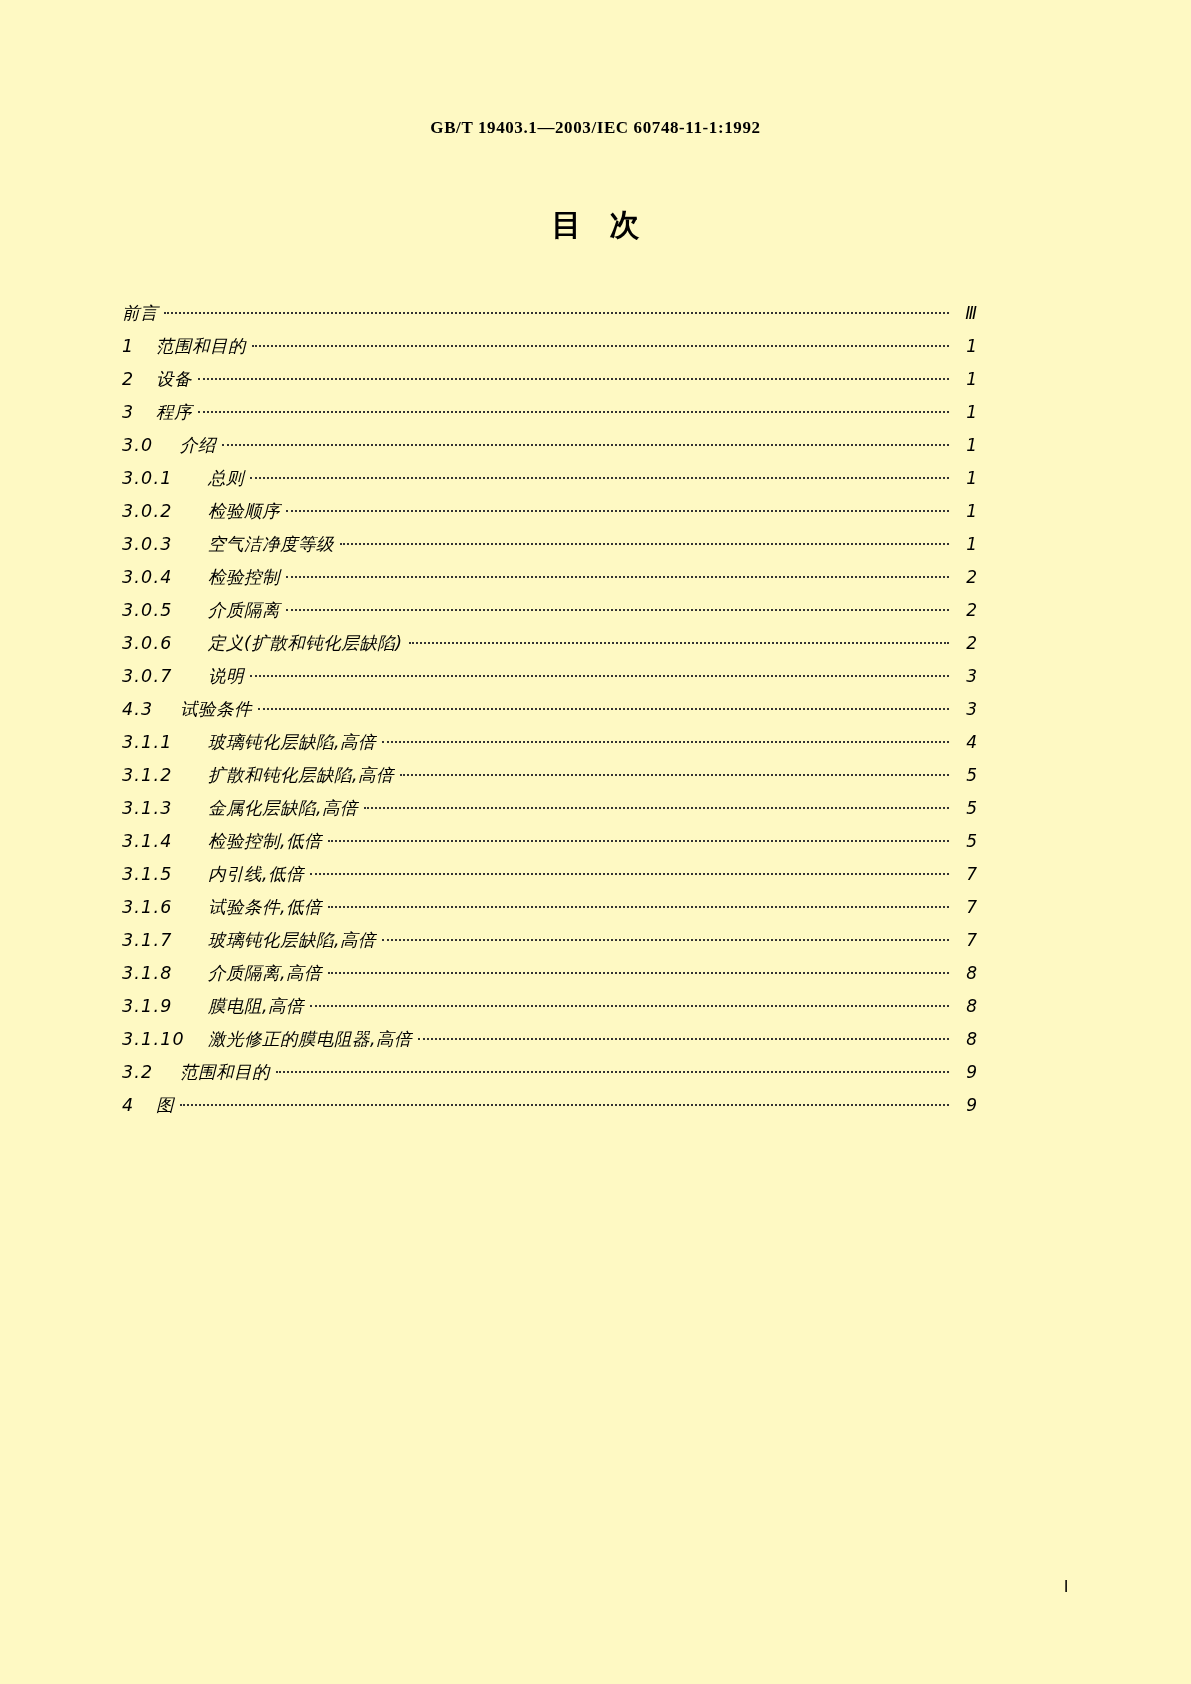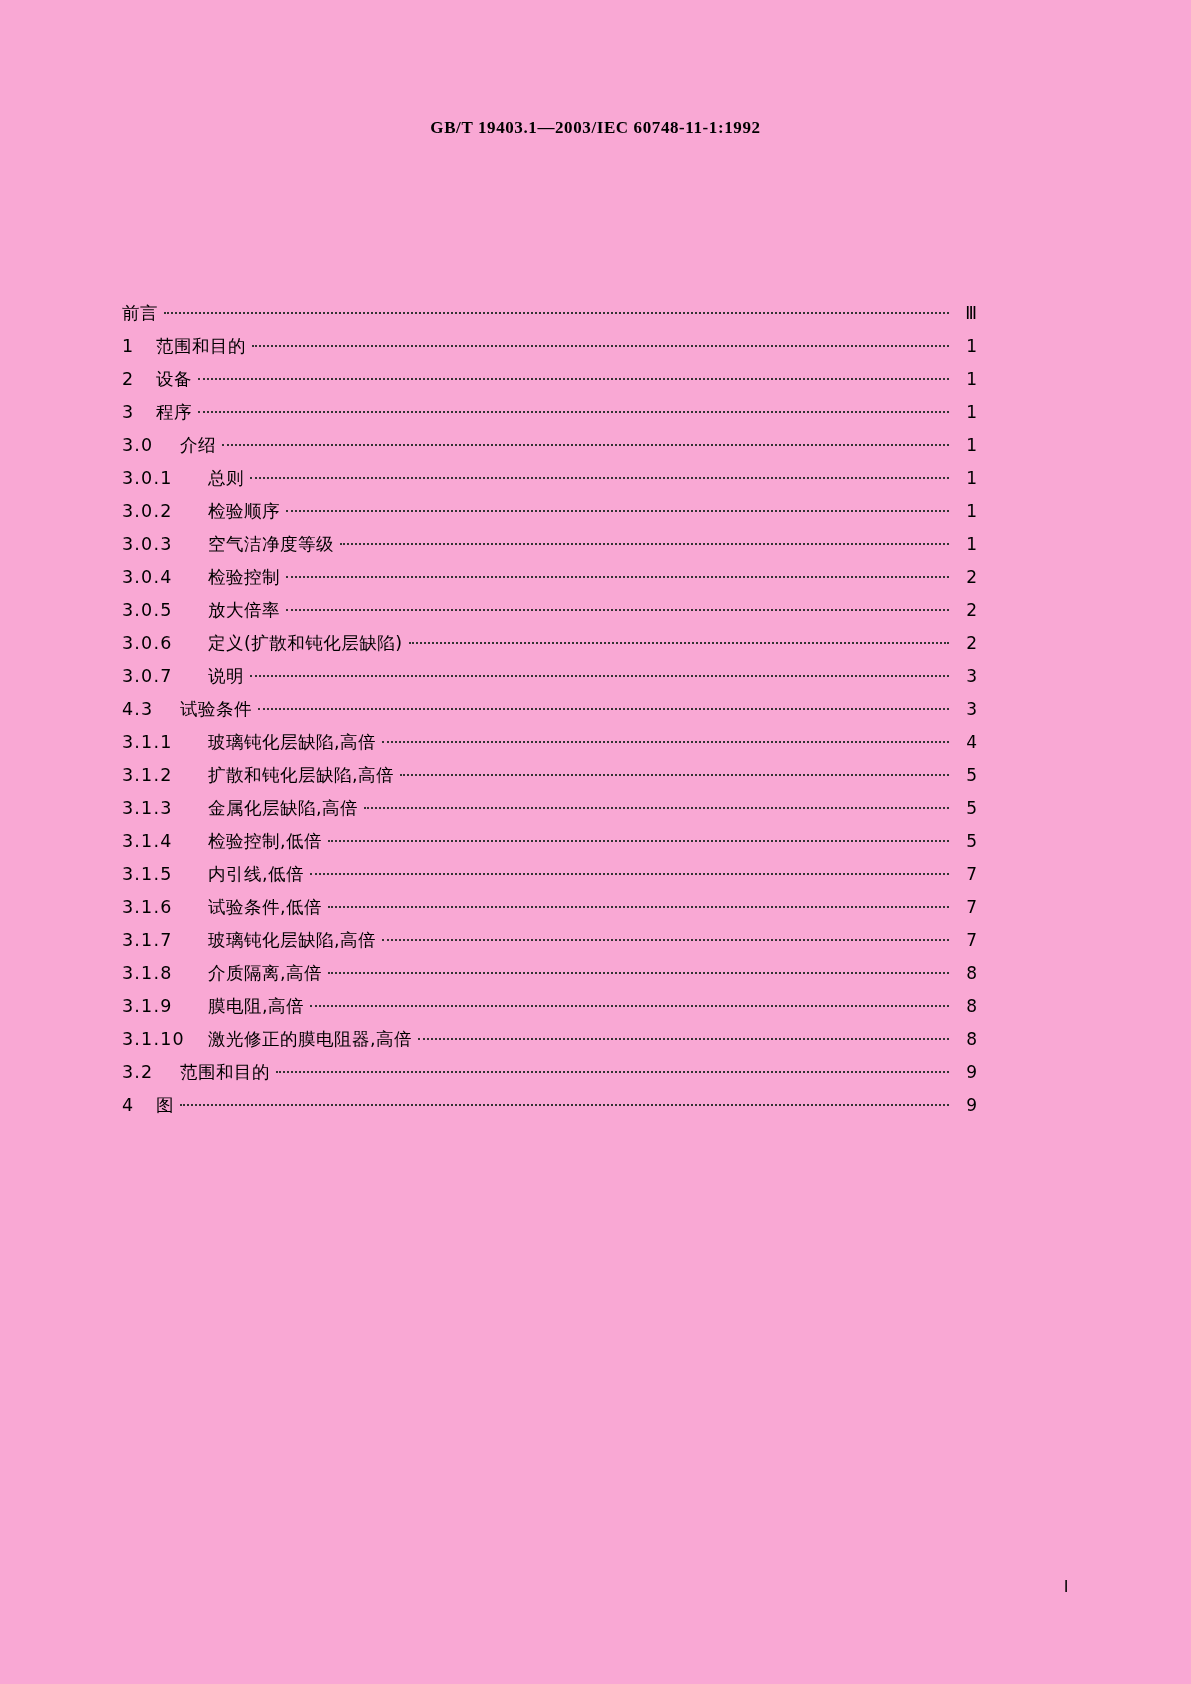--- a/index.html
+++ b/index.html
@@ -4,21 +4,21 @@
 <style>
   html, body {
     margin: 0;
     padding: 0;
     background: #ffffff;
   }
   .page {
     position: relative;
     width: 1191px;
     height: 1684px;
-    background: #f9a8d4;
+    background: #fef9c3;
     font-family: "Liberation Serif", "DejaVu Serif", serif;
     color: #000000;
     overflow: hidden;
   }
   .header-std {
     position: absolute;
     top: 118px;
     left: 0;
     width: 1191px;
     text-align: center;
@@ -39,20 +39,21 @@
     font-size: 30px;
     letter-spacing: 28px;
     text-indent: 28px;
     color: #000;
   }
   .toc {
     position: absolute;
     top: 297px;
     left: 122px;
     width: 855px;
+    font-style: italic;
   }
   .toc-row {
     display: flex;
     align-items: baseline;
     height: 33px;
     font-size: 18.5px;
     line-height: 33px;
     white-space: nowrap;
   }
   .toc-num {
@@ -102,20 +103,21 @@
     letter-spacing: 0.5px;
   }
 </style>
 </head>
 <body>
 
 <div class="page">
 
   <div class="header-std">GB/T  19403.1—2003/IEC 60748-11-1:1992</div>
 
+  <div class="doc-title">目次</div>
 
   <div class="toc" id="toc-container">
       <div class="toc-row lvl-0">
         <span class="toc-num"></span>
         <span class="toc-label">前言</span>
         <span class="leader"></span>
         <span class="toc-page">Ⅲ</span>
       </div>
       <div class="toc-row lvl-1">
         <span class="toc-num">1</span>
@@ -160,21 +162,21 @@
         <span class="toc-page">1</span>
       </div>
       <div class="toc-row lvl-3">
         <span class="toc-num">3.0.4</span>
         <span class="toc-label">检验控制</span>
         <span class="leader"></span>
         <span class="toc-page">2</span>
       </div>
       <div class="toc-row lvl-3">
         <span class="toc-num">3.0.5</span>
-        <span class="toc-label">放大倍率</span>
+        <span class="toc-label">介质隔离</span>
         <span class="leader"></span>
         <span class="toc-page">2</span>
       </div>
       <div class="toc-row lvl-3">
         <span class="toc-num">3.0.6</span>
         <span class="toc-label">定义(扩散和钝化层缺陷)</span>
         <span class="leader"></span>
         <span class="toc-page">2</span>
       </div>
       <div class="toc-row lvl-3">

